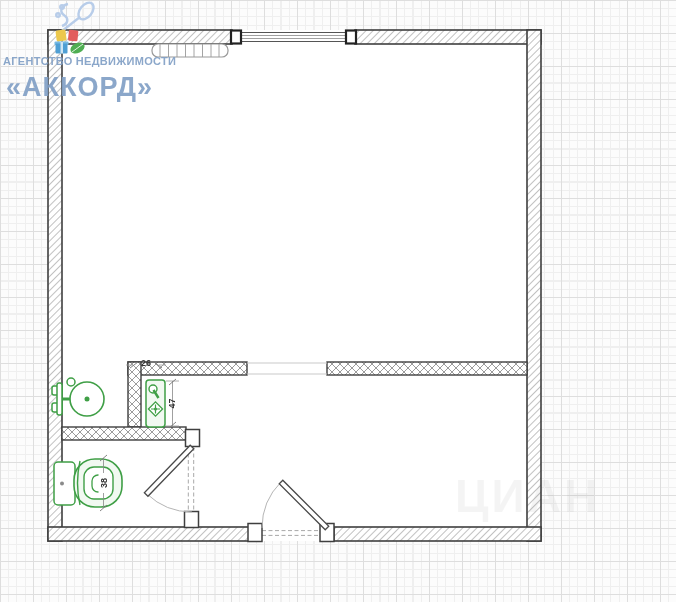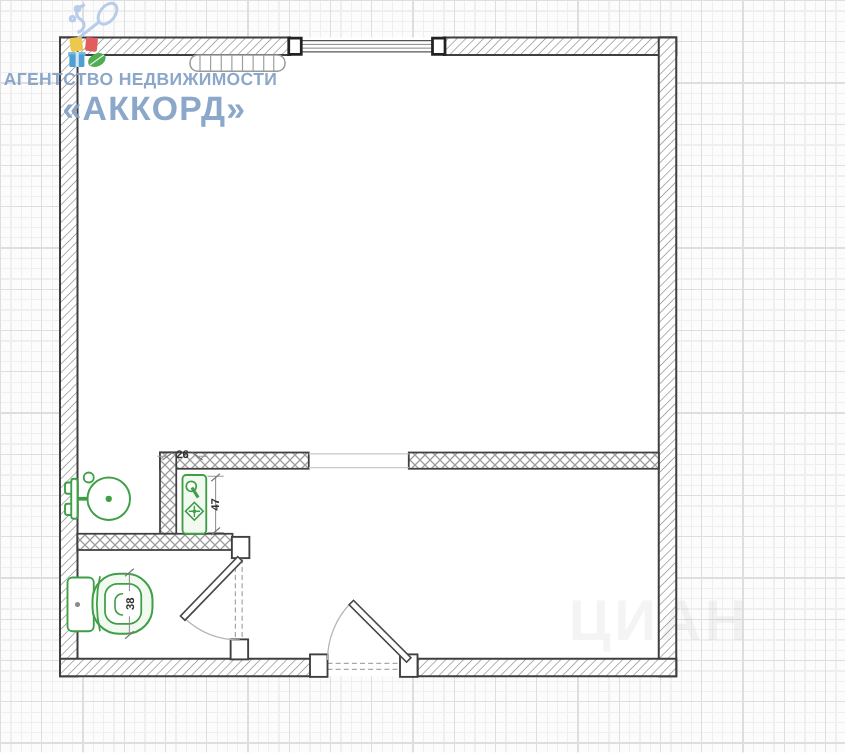--- a/index.html
+++ b/index.html
@@ -8,22 +8,22 @@
     position:relative;width:676px;height:602px;overflow:hidden;
     background-color:#fcfcfc;
     background-image:
       repeating-linear-gradient(to right,#dedede 0 1px,transparent 1px 33px),
       repeating-linear-gradient(to bottom,#dedede 0 1px,transparent 1px 33px),
       repeating-linear-gradient(to right,#efefef 0 1px,transparent 1px 8.25px),
       repeating-linear-gradient(to bottom,#efefef 0 1px,transparent 1px 8.25px);
   }
   .plan-svg{position:absolute;left:0;top:0;}
   .wm{position:absolute;z-index:5;color:#82a0c6;font-weight:bold;opacity:.92;}
-  .wm-line1{left:3px;top:55px;font-size:14px;letter-spacing:.3px;white-space:nowrap;}
-  .wm-line2{left:6px;top:72px;font-size:27px;letter-spacing:1px;white-space:nowrap;margin-left:44px;}
+  .wm-line1{left:3px;top:55px;font-size:11px;letter-spacing:.3px;white-space:nowrap;}
+  .wm-line2{left:6px;top:72px;font-size:27px;letter-spacing:1px;white-space:nowrap;}
   .wm-icons{position:absolute;left:0;top:0;z-index:6;}
 </style>
 </head>
 <body>
 
 <div class="screen">
 
 <svg class="plan-svg" width="676" height="602" viewBox="0 0 676 602">
   <defs>
     <pattern id="hatch" width="5" height="5" patternUnits="userSpaceOnUse" patternTransform="rotate(45)">

